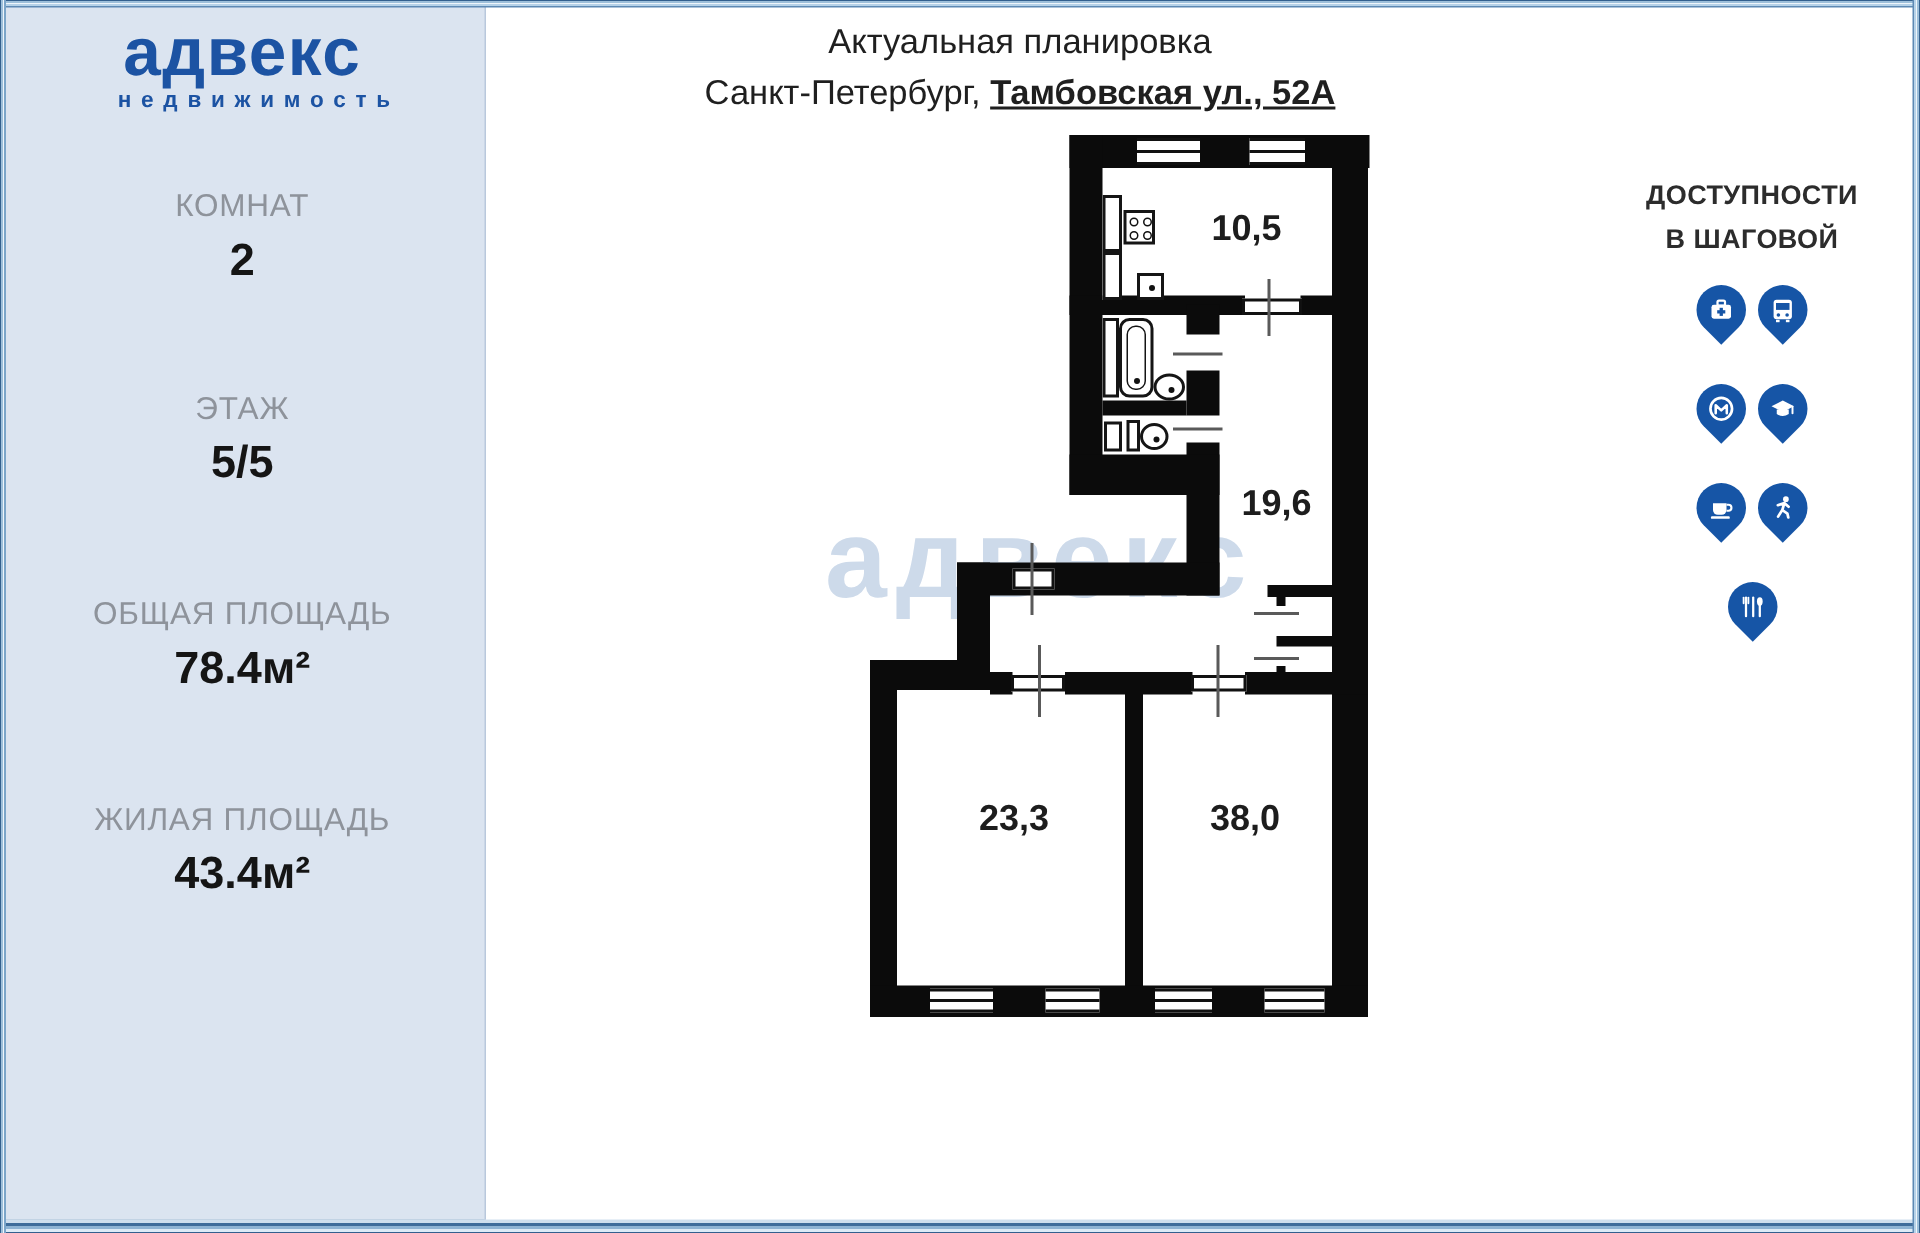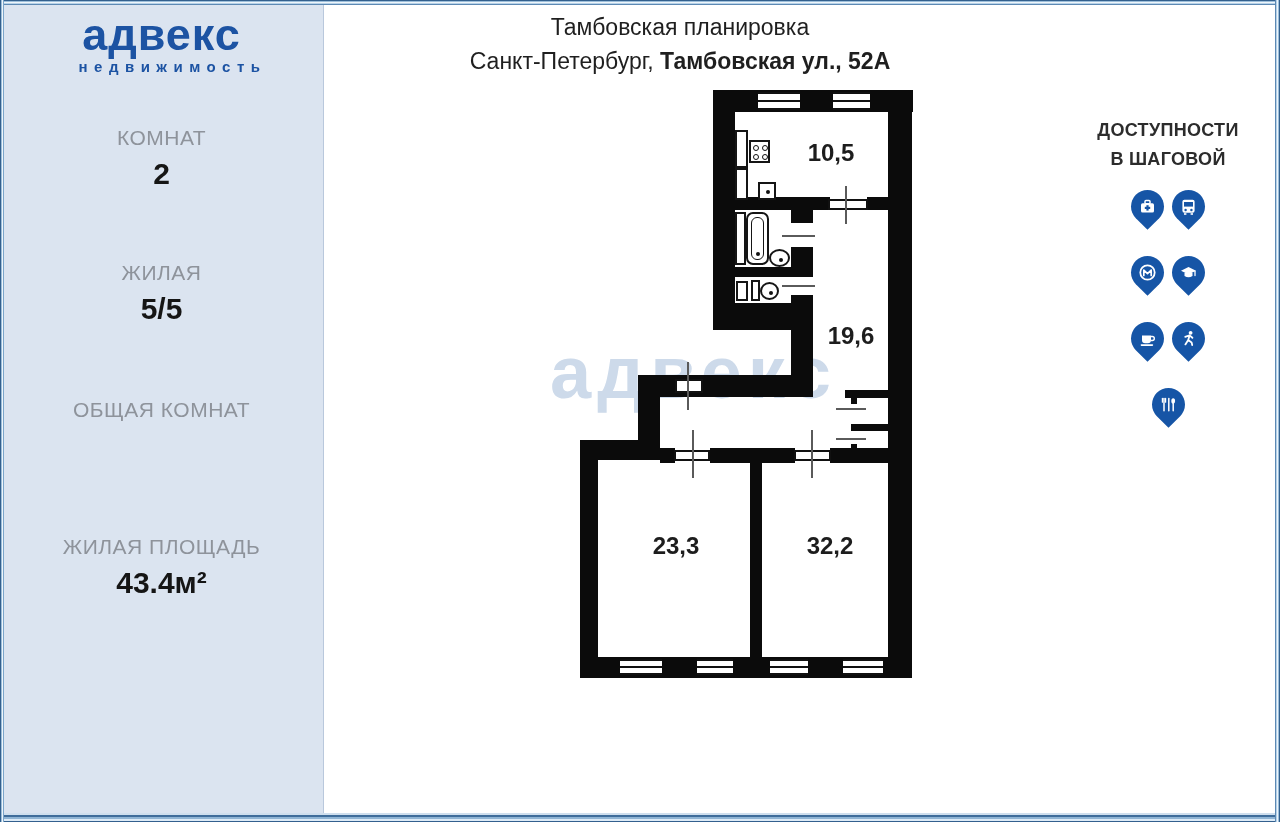--- a/index.html
+++ b/index.html
@@ -27,21 +27,21 @@
   .logo-sub{font-size:15px;font-weight:bold;letter-spacing:6.5px;margin-top:0px;text-indent:6px;margin-left:16px;}
   .stat{position:absolute;left:0;width:100%;text-align:center;}
   .stat .lbl{font-size:21px;color:#8e939b;letter-spacing:0.5px;}
   .stat .val{font-size:30px;font-weight:bold;color:#151515;margin-top:7px;}
   .stat1{top:126px}.stat2{top:261px}.stat3{top:398px}.stat4{top:535px}.stat5{top:671px}
 
   
   .header{position:absolute;left:323px;top:10px;width:714px;text-align:center;color:#1f1f1f;z-index:5;}
   .header .l1{font-size:23px;line-height:34px;}
   .header .l2{font-size:23px;line-height:34px;}
-  .header .bold{font-weight:bold;}
+  .header .bold{font-weight:bold;text-decoration:underline;}
 
   
   .watermark{position:absolute;left:550px;top:336px;z-index:1;
     font-size:74px;font-weight:bold;letter-spacing:6px;color:#cddaea;line-height:74px;}
 
   
   .plan{position:absolute;left:0;top:0;width:1280px;height:822px;z-index:2;}
   .wall{position:absolute;background:#0b0b0b;}
   .win{position:absolute;background:#fff;border-top:2px solid #111;border-bottom:2px solid #111;box-sizing:border-box;}
   .win::after{content:"";position:absolute;left:0;right:0;top:50%;margin-top:-1px;height:2px;background:#111;}
@@ -71,34 +71,35 @@
   <div class="logo">
     <div class="logo-main">адвекс</div>
     <div class="logo-sub">недвижимость</div>
   </div>
 
   <div class="stat stat1">
     <div class="lbl">КОМНАТ</div>
     <div class="val">2</div>
   </div>
   <div class="stat stat2">
-    <div class="lbl">ЖИЛАЯ</div>
+    <div class="lbl">ЭТАЖ</div>
     <div class="val">5/5</div>
   </div>
   <div class="stat stat3">
-    <div class="lbl">ОБЩАЯ КОМНАТ</div>
+    <div class="lbl">ОБЩАЯ ПЛОЩАДЬ</div>
+    <div class="val">78.4м²</div>
   </div>
   <div class="stat stat4">
     <div class="lbl">ЖИЛАЯ ПЛОЩАДЬ</div>
     <div class="val">43.4м²</div>
   </div>
 </div>
 
 <div class="header">
-  <div class="l1">Тамбовская планировка</div>
+  <div class="l1">Актуальная планировка</div>
   <div class="l2"><span>Санкт-Петербург, </span><span class="bold">Тамбовская ул., 52А</span></div>
 </div>
 
 <div class="watermark">адвекс</div>
 
 <div class="plan">
 
   <div class="wall" style="left:713px;top:90px;width:200px;height:22px"></div>
   <div class="wall" style="left:713px;top:90px;width:22px;height:240px"></div>
   <div class="wall" style="left:888px;top:90px;width:24px;height:588px"></div>
@@ -177,21 +178,21 @@
 
   <div class="fx" style="left:736px;top:281px;width:12px;height:20px"></div>
   <div class="fx" style="left:751px;top:280px;width:9px;height:21px"></div>
   <div class="fx oval" style="left:760px;top:282px;width:19px;height:18px">
     <div class="dot" style="left:7px;top:7px;width:4px;height:4px"></div>
   </div>
 
   <div class="room-label" style="left:791px;top:139px">10,5</div>
   <div class="room-label" style="left:811px;top:322px">19,6</div>
   <div class="room-label" style="left:636px;top:532px">23,3</div>
-  <div class="room-label" style="left:790px;top:532px">32,2</div>
+  <div class="room-label" style="left:790px;top:532px">38,0</div>
 </div>
 
 <div class="nearby">
   <div class="nearby-title">
     <div>ДОСТУПНОСТИ</div>
     <div>В ШАГОВОЙ</div>
   </div>
   <div class="pins">
     <div class="pin-row">
       <div class="pin">

